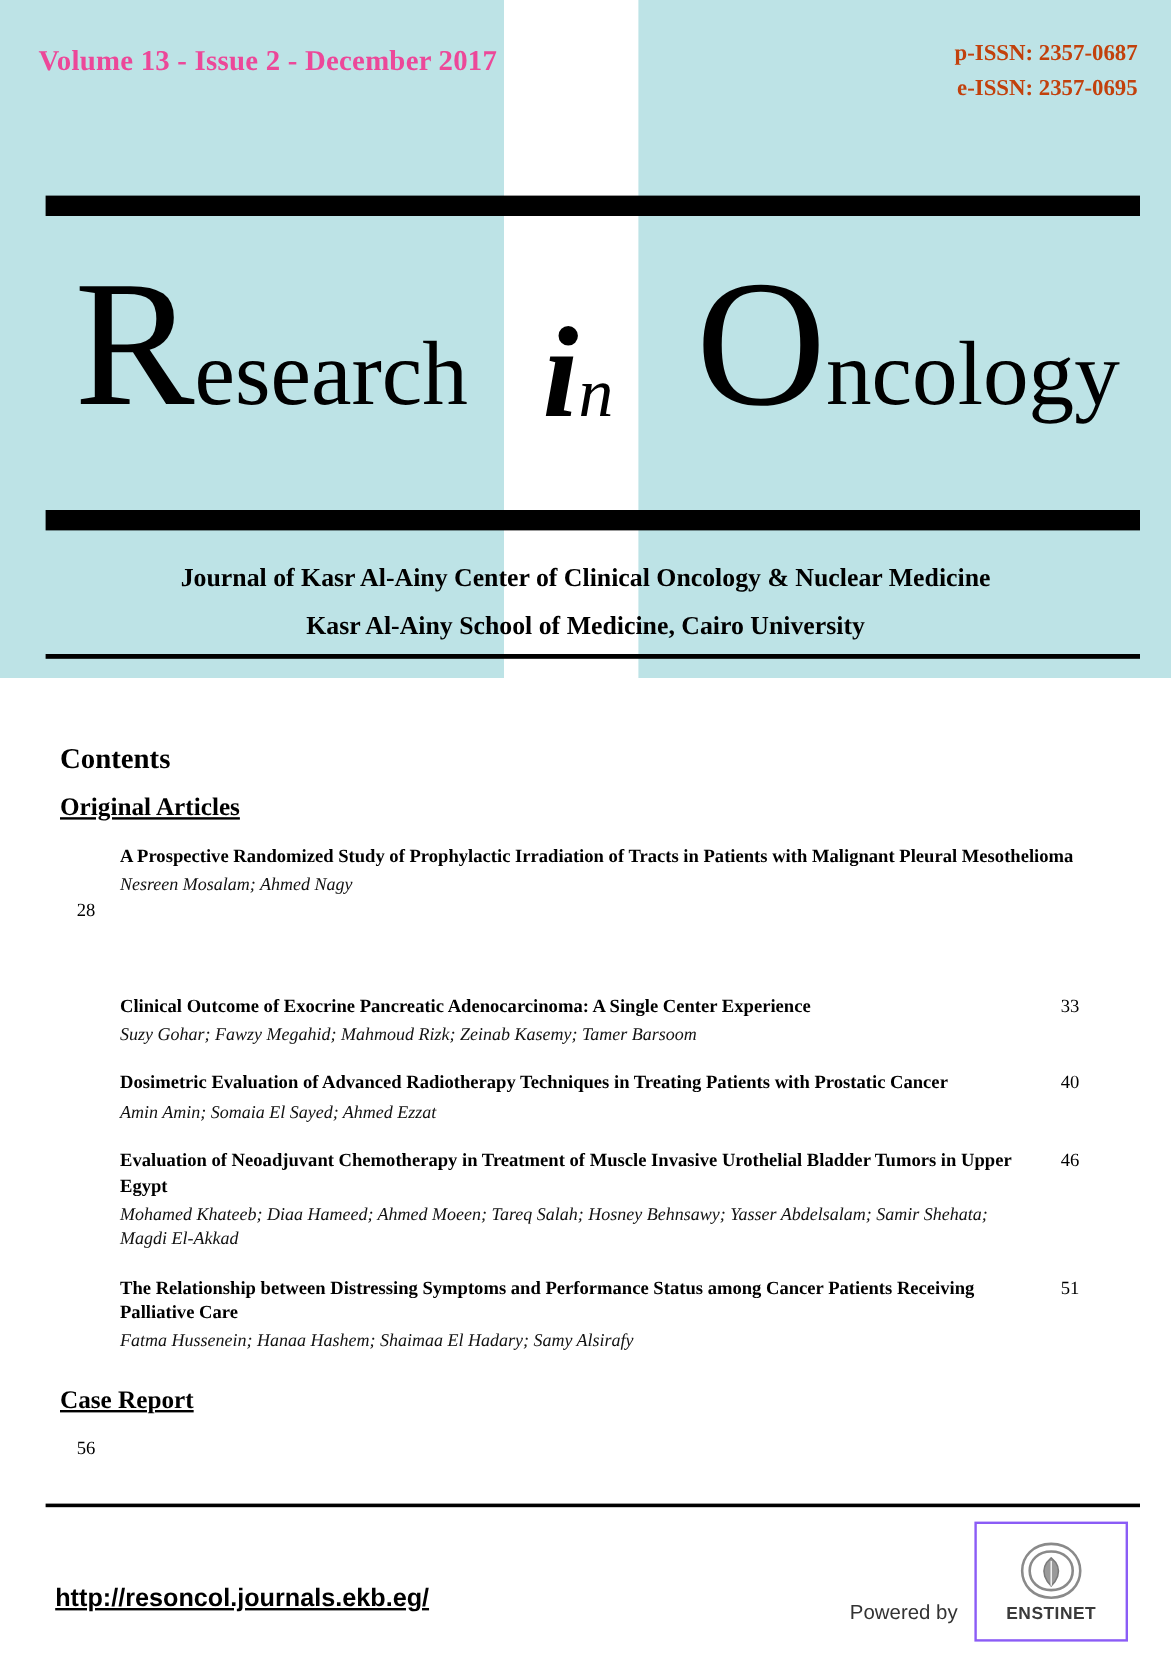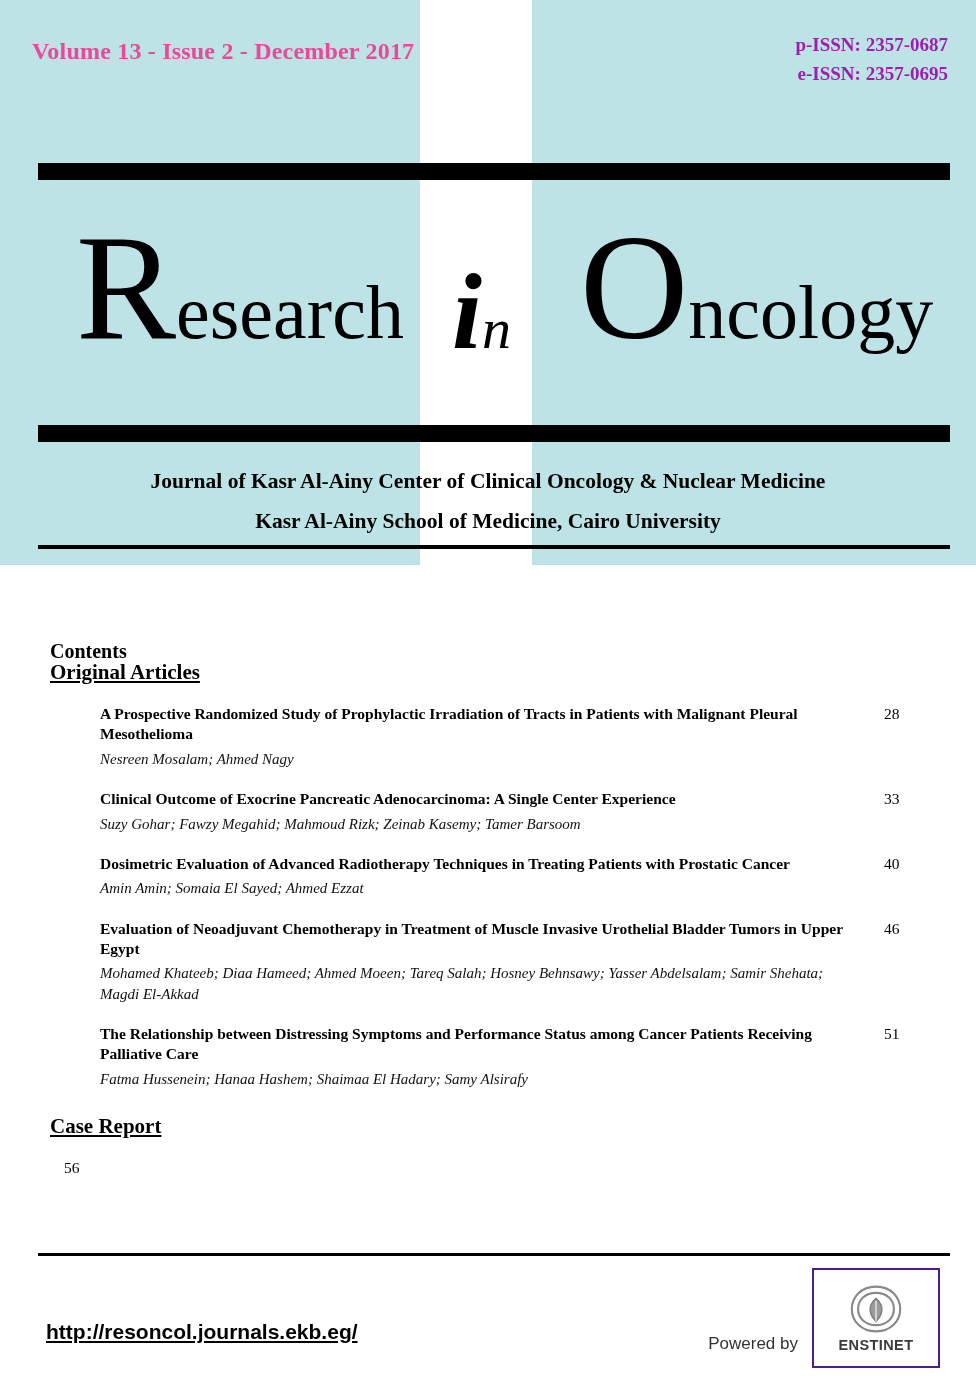--- a/index.html
+++ b/index.html
@@ -50,21 +50,21 @@
     letter-spacing: 0.2px;
   }
 
   .issn-block {
     position: absolute;
     right: 28px; top: 30px;
     text-align: right;
     font-size: 19px;
     font-weight: bold;
     line-height: 1.55;
-    color: #a21caf;
+    color: #c2410c;
   }
 
   .rule-top {
     position: absolute;
     left: 38px; top: 163px;
     width: 912px; height: 17px;
     background: #000;
   }
   .rule-bottom {
     position: absolute;
@@ -83,21 +83,21 @@
     left: 14px; top: 0;
     width: 900px;
     height: 236px;
   }
   .word {
     position: absolute;
     font-family: "Liberation Serif", serif;
     color: #000;
     white-space: nowrap;
   }
-  .w-research { left: 24px; top: 26px; text-align: right; }
+  .w-research { left: 10px; top: 26px; text-align: right; }
   .w-research .cap { font-size: 150px; line-height: 150px; }
   .w-research .rest { font-size: 76px; }
 
   .w-in { left: 400px; top: 64px; font-style: italic; }
   .w-in .cap { font-size: 108px; font-weight: bold; }
   .w-in .rest { font-size: 58px; }
 
   .w-onc { left: 528px; top: 26px; }
   .w-onc .cap { font-size: 150px; line-height: 150px; }
   .w-onc .rest { font-size: 76px; }
@@ -115,22 +115,22 @@
 
   .rule-thin-1 {
     position: absolute;
     left: 38px; top: 545px;
     width: 912px; height: 4px;
     background: #000;
   }
 
   .contents-head {
     position: absolute;
-    left: 50px; top: 640px;
-    font-size: 20px;
+    left: 50px; top: 620px;
+    font-size: 24px;
     font-weight: bold;
   }
 
   .section-head {
     font-size: 21px;
     font-weight: bold;
     text-decoration: underline;
     margin: 0 0 6px 0;
   }
 
@@ -142,21 +142,21 @@
 
   .toc-section { margin-bottom: 4px; }
 
   .toc-items { margin: 0; padding: 0; }
 
   .toc-item {
     display: flex;
     align-items: flex-start;
     padding: 11px 0 9px 0;
   }
-  .toc-item.first { padding-top: 13px; }
+  .toc-item.first { padding-top: 13px; flex-direction: column; }
   .toc-text {
     flex: 1 1 auto;
     padding-left: 50px;
     padding-right: 14px;
   }
   .toc-title {
     font-size: 15.5px;
     font-weight: bold;
     line-height: 1.32;
     color: #000;
@@ -200,21 +200,21 @@
     right: 178px; top: 1334px;
     font-family: "Liberation Sans", sans-serif;
     font-size: 17px;
     color: #333;
   }
 
   .enstinet-box {
     position: absolute;
     right: 36px; top: 1268px;
     width: 128px; height: 100px;
-    border: 2px solid #4c1d95;
+    border: 2px solid #8b5cf6;
     background: #fff;
     display: flex;
     flex-direction: column;
     align-items: center;
     justify-content: center;
   }
   .enstinet-mark {
     width: 54px; height: 52px;
     margin-bottom: 2px;
   }

